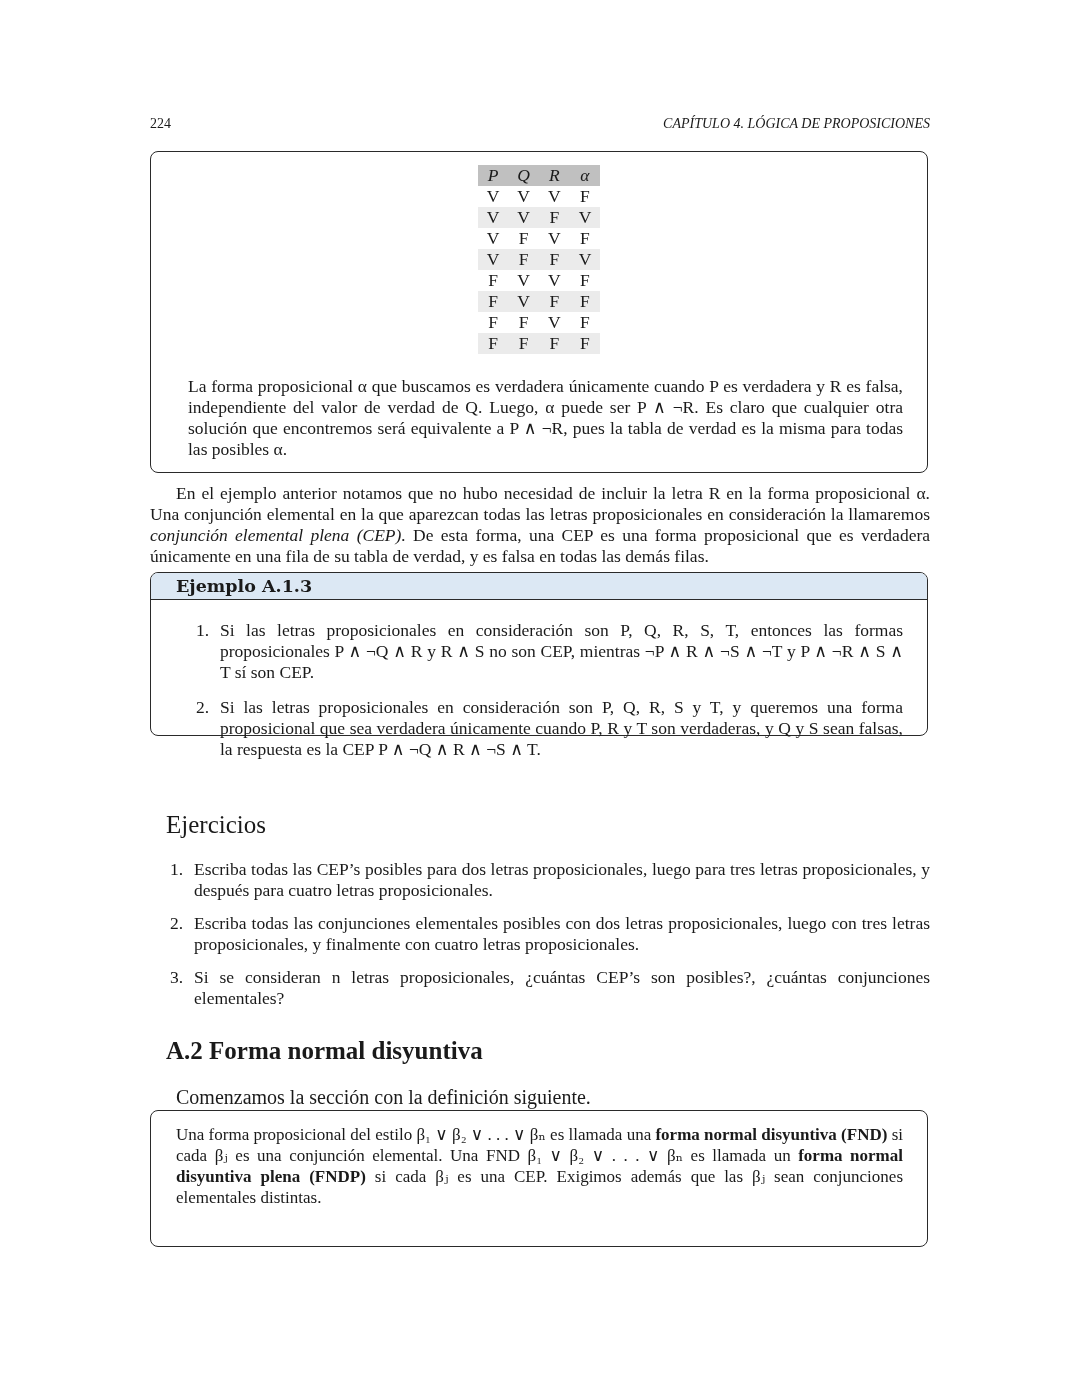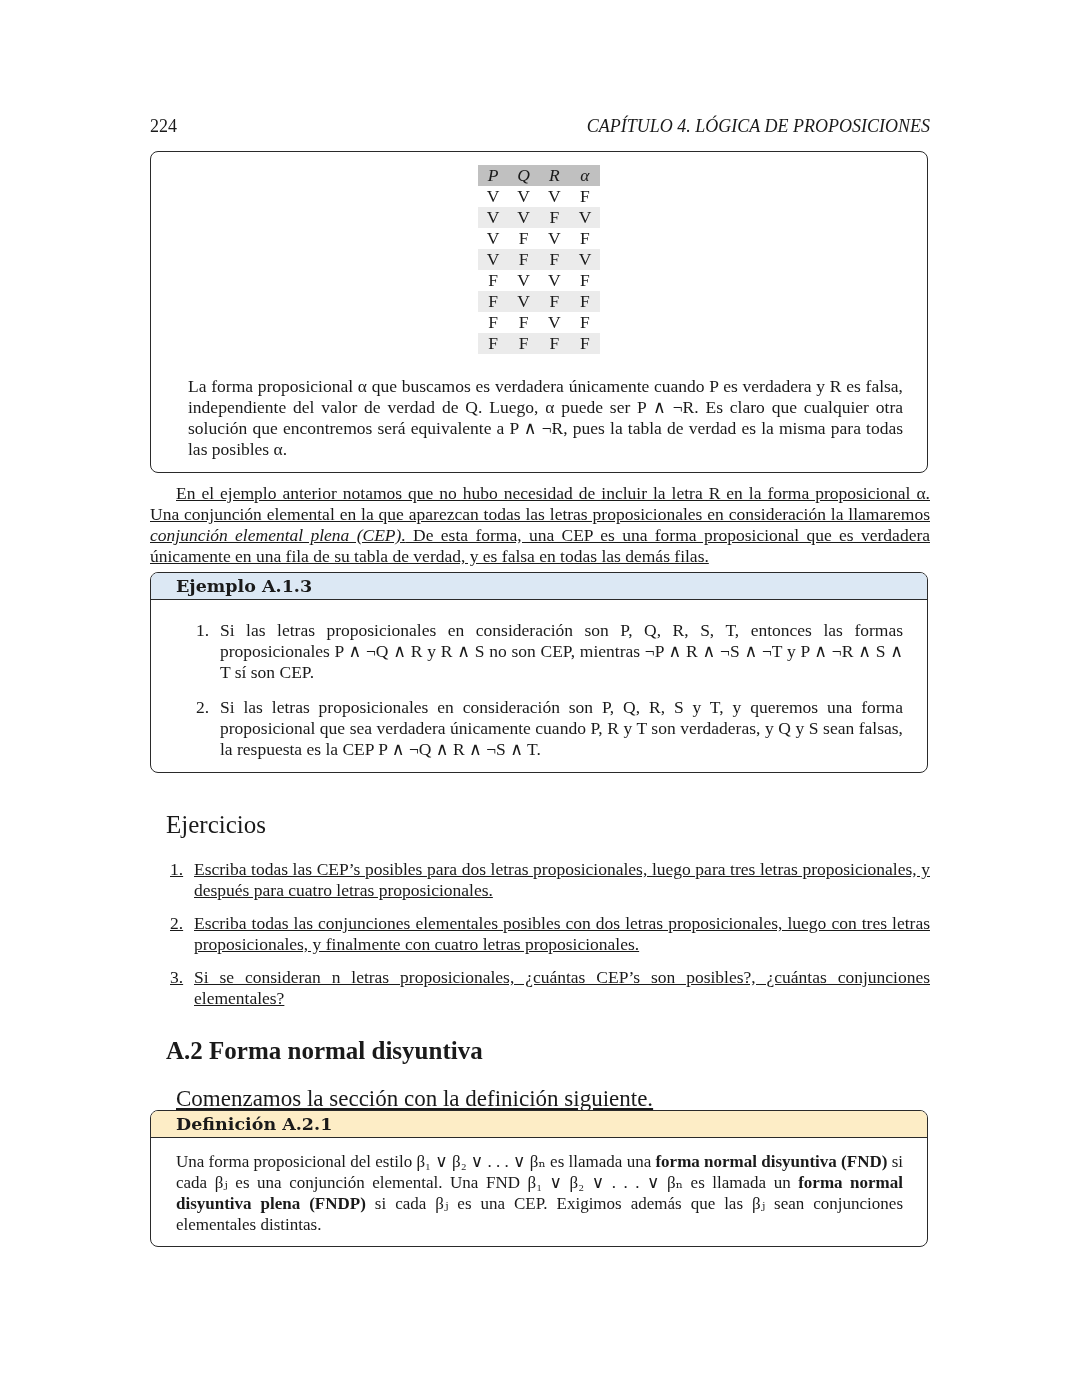--- a/index.html
+++ b/index.html
@@ -2,41 +2,41 @@
 <html><head>
   <meta charset="utf-8">
   <style>
     html, body { margin: 0; padding: 0; background: #ffffff; }
     body {
       width: 1080px; height: 1397px; position: relative; overflow: hidden;
       font-family: "DejaVu Serif", "Liberation Serif", serif;
       color: #1a1a1a;
     }
     .serif { font-family: "Liberation Serif", "DejaVu Serif", serif; }
-    .hdr { position: absolute; top: 116px; left: 150px; width: 780px; display: flex; justify-content: space-between; font-family: "Liberation Serif", serif; font-size: 18px; }
+    .hdr { position: absolute; top: 116px; left: 150px; width: 780px; display: flex; justify-content: space-between; font-family: "Liberation Serif", serif; font-size: 14px; }
     .hdr .title { font-style: italic; }
     .box { position: absolute; left: 150px; width: 778px; border: 1.6px solid #2a2a2a; border-radius: 8px; background: #fff; box-sizing: border-box; }
     .box .bhead { border-bottom: 1.4px solid #2a2a2a; padding: 3px 25px 2px; font-weight: bold; font-size: 17.5px; line-height: 21px; border-radius: 7px 7px 0 0; }
     .box .bhead.blue { background: #dce8f4; }
     .box .bhead.yellow { background: #fdedc6; }
     .tt { border-collapse: collapse; margin: 0 auto; font-family: "Liberation Serif", serif; font-size: 17.5px; }
     .tt th, .tt td { padding: 0 9px; height: 21px; text-align: center; font-weight: normal; }
     .tt th { background: #c0c0c0; font-style: italic; }
     .tt tr.shade td { background: #ebebeb; }
     .para { text-align: justify; }
     .para p { margin: 0; }
     .it { font-style: italic; }
     .b { font-weight: bold; }
     ol.lst { margin: 0; padding: 0; list-style: none; }
     ol.lst li { display: flex; text-align: justify; }
     ol.lst li .num { width: 24px; flex: none; }
     ol.lst li .txt { flex: 1; }
     h2.sec { position: absolute; left: 166px; margin: 0; font-family: "Liberation Serif", serif; font-weight: normal; font-size: 25px; }
     h2.sec.bold { font-weight: bold; }
-    .abs { position: absolute; text-decoration: underline; }
+    .abs { position: absolute; }
   </style>
 </head>
 <body>
 
 <div class="hdr">
   <span>224</span>
   <span class="title">CAPÍTULO 4.  LÓGICA DE PROPOSICIONES</span>
 </div>
 
 <div class="box" style="top:151px; height:322px;">
@@ -102,21 +102,21 @@
   </table>
   <div class="para serif" style="margin: 22px 24px 0 37px; font-size:17.5px; line-height:21px;">
     <p>La forma proposicional α que buscamos es verdadera únicamente cuando P es verdadera y R es falsa, independiente del valor de verdad de Q. Luego, α puede ser P ∧ ¬R. Es claro que cualquier otra solución que encontremos será equivalente a P ∧ ¬R, pues la tabla de verdad es la misma para todas las posibles α.</p>
   </div>
 </div>
 
 <div class="abs para serif" style="top:483px; left:150px; width:780px; font-size:17.5px; line-height:21px; text-indent:26px;">
   <p><span>En el ejemplo anterior notamos que no hubo necesidad de incluir la letra R en la forma proposicional α. Una conjunción elemental en la que aparezcan todas las letras proposicionales en consideración la llamaremos </span><span class="it">conjunción elemental plena (CEP).</span><span> De esta forma, una CEP es una forma proposicional que es verdadera únicamente en una fila de su tabla de verdad, y es falsa en todas las demás filas.</span></p>
 </div>
 
-<div class="box" style="top:572px; height:201px;">
+<div class="box" style="top:572px; height:164px;">
   <div class="bhead blue">Ejemplo A.1.3</div>
   <ol class="lst serif" style="margin: 20px 24px 0 45px; font-size:17.5px; line-height:21px;">
     <li style="margin-bottom:14px;">
       <span class="num">1.</span>
       <span class="txt">Si las letras proposicionales en consideración son P, Q, R, S, T, entonces las formas proposicionales P ∧ ¬Q ∧ R y R ∧ S no son CEP, mientras ¬P ∧ R ∧ ¬S ∧ ¬T y P ∧ ¬R ∧ S ∧ T sí son CEP.</span>
     </li>
     <li>
       <span class="num">2.</span>
       <span class="txt">Si las letras proposicionales en consideración son P, Q, R, S y T, y queremos una forma proposicional que sea verdadera únicamente cuando P, R y T son verdaderas, y Q y S sean falsas, la respuesta es la CEP P ∧ ¬Q ∧ R ∧ ¬S ∧ T.</span>
     </li>
@@ -133,20 +133,19 @@
     <span class="num">2.</span>
     <span class="txt">Escriba todas las conjunciones elementales posibles con dos letras proposicionales, luego con tres letras proposicionales, y finalmente con cuatro letras proposicionales.</span>
   </li>
   <li>
     <span class="num">3.</span>
     <span class="txt">Si se consideran n letras proposicionales, ¿cuántas CEP’s son posibles?, ¿cuántas conjunciones elementales?</span>
   </li>
 </ol>
 
 <h2 class="sec bold" style="top:1037px;">A.2 Forma normal disyuntiva</h2>
-<div class="abs serif" style="top:1086px; left:176px; font-size:23px;">Comenzamos la sección con la definición siguiente.</div>
+<div class="abs serif" style="top:1086px; left:176px; font-size:20px;">Comenzamos la sección con la definición siguiente.</div>
 
 <div class="box" style="top:1110px; height:137px;">
-  <div class="bhead yellow">Definición A.2.1</div>
   <div class="para serif" style="margin: 13px 24px 0 25px; font-size:17px; line-height:21px;">
     <p><span>Una forma proposicional del estilo β₁ ∨ β₂ ∨ . . . ∨ βₙ es llamada una </span><span class="b">forma normal disyuntiva (FND)</span><span> si cada βⱼ es una conjunción elemental. Una FND β₁ ∨ β₂ ∨ . . . ∨ βₙ es llamada un </span><span class="b">forma normal disyuntiva plena (FNDP)</span><span> si cada βⱼ es una CEP. Exigimos además que las βⱼ sean conjunciones elementales distintas.</span></p>
   </div>
 </div>
 
 </body></html>

